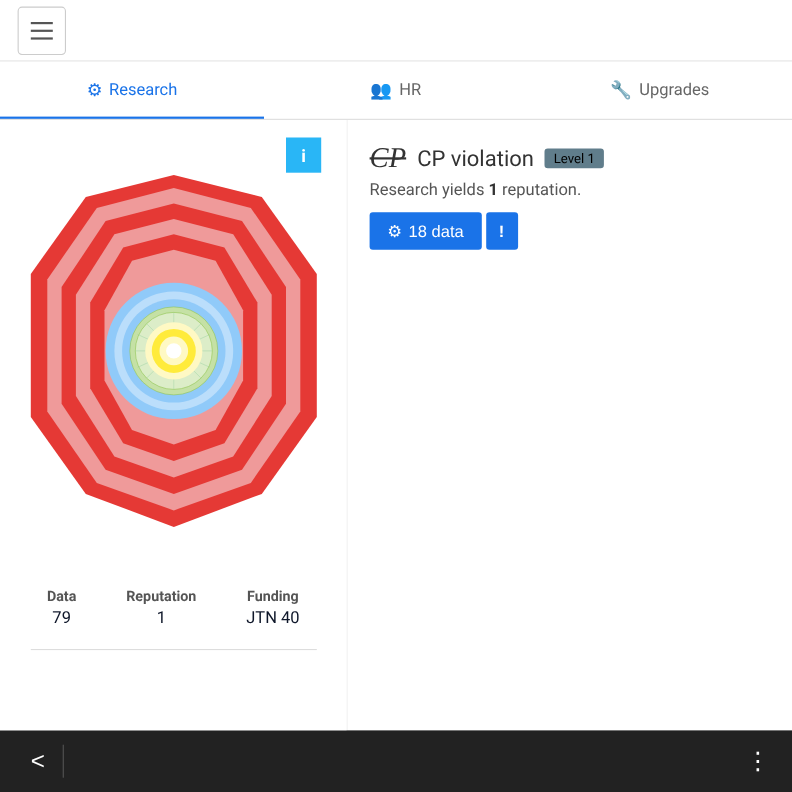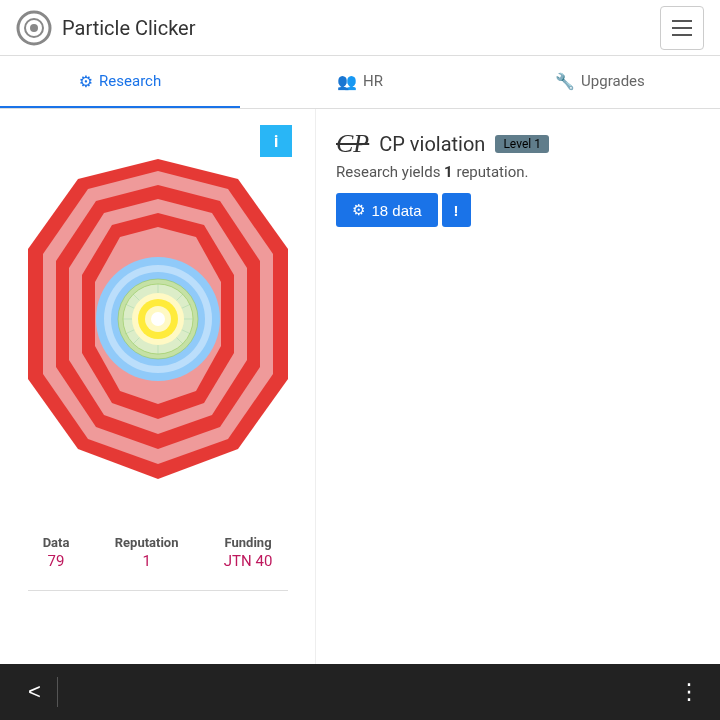--- a/index.html
+++ b/index.html
@@ -146,21 +146,21 @@
     .stat-item {
       text-align: center;
     }
     .stat-label {
       font-size: 13px;
       color: #555;
       font-weight: bold;
     }
     .stat-value {
       font-size: 15px;
-      color: #be185d;
+      color: #0f172a;
       margin-top: 2px;
     }
 
     .divider {
       width: 260px;
       height: 1px;
       background: #ddd;
       margin-top: 20px;
     }
 
@@ -280,28 +280,20 @@
       font-size: 22px;
       cursor: pointer;
       background: none;
       border: none;
     }
   </style>
 </head>
 <body>
 
 <div class="topbar">
-  <div class="topbar-left">
-    <svg class="app-logo" viewBox="0 0 36 36">
-      <circle cx="18" cy="18" r="16" fill="none" stroke="#888" stroke-width="3"></circle>
-      <circle cx="18" cy="18" r="9" fill="none" stroke="#888" stroke-width="2"></circle>
-      <circle cx="18" cy="18" r="4" fill="#888"></circle>
-    </svg>
-    <span class="app-title">Particle Clicker</span>
-  </div>
   <button class="hamburger-btn">
     <span></span>
     <span></span>
     <span></span>
   </button>
 </div>
 
 <div class="tabs">
   <div class="tab active">
     <span class="tab-icon">⚙</span>

